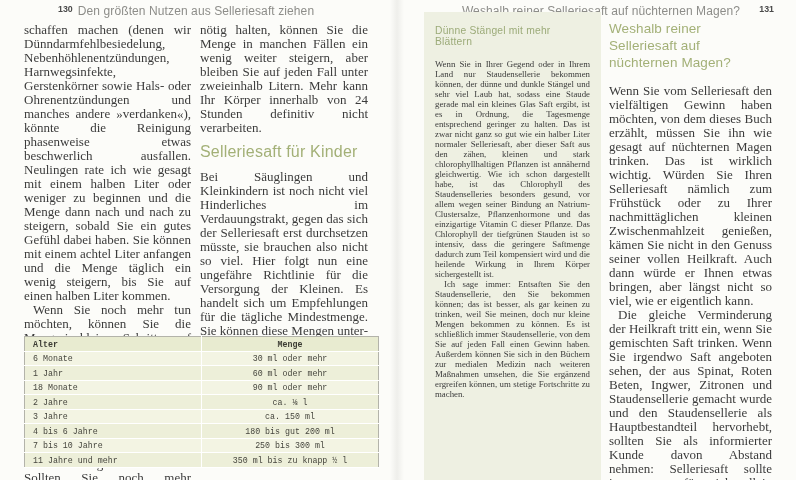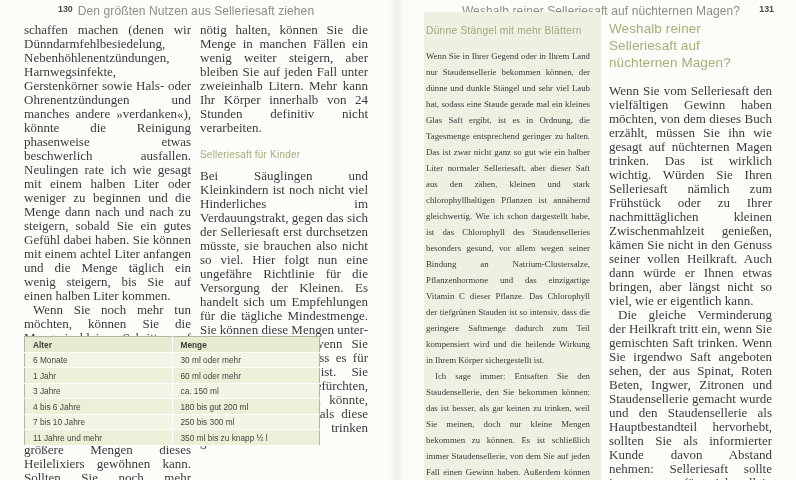--- a/index.html
+++ b/index.html
@@ -27,45 +27,45 @@
   }
   .body.indent{text-indent:9px;}
 
   .col{position:absolute;}
   .col1{left:24px;top:23px;width:167px;}
   .col2{left:200px;top:23px;width:168px;}
   .col4{left:609px;top:20px;width:163px;}
 
   .kicker{
     font-family:"Liberation Sans", sans-serif;font-weight:normal;
-    font-size:10px;color:#a3b077;margin:14px 0 9px 0;letter-spacing:.2px;
+    font-size:16px;color:#a3b077;margin:8px 0 9px 0;letter-spacing:.2px;
   }
   .mainhead{
     font-family:"Liberation Sans", sans-serif;font-weight:normal;
     font-size:13.5px;line-height:17px;color:#a3b077;margin:0 0 13px 0;letter-spacing:.1px;
   }
 
   .greenbox{
     position:absolute;left:424px;top:12px;width:177px;height:468px;
-    background:#eef0e2;box-sizing:border-box;padding:11px 11px 0 2px;overflow:hidden;
+    background:#eef0e2;box-sizing:border-box;padding:11px 11px 0 11px;overflow:hidden;
   }
   .greenbox .kicker{margin:2px 0 12px 0;font-size:10.3px;color:#9cab79;}
-  .greenbox .body{font-size:8.8px;line-height:16px;}
+  .greenbox .body{font-size:8.8px;line-height:10px;}
 
   .dose-table{
-    position:absolute;left:24px;top:336px;width:296px;
+    position:absolute;left:24px;top:336px;width:355px;
     border-collapse:collapse;table-layout:fixed;
-    font-family:Liberation Sans, sans-serif;font-size:8.3px;color:#45453d;
+    font-family:Liberation Mono, monospace;font-size:8.3px;color:#45453d;
     border:1px solid #b3b3aa;
   }
   .dose-table th,.dose-table td{
     width:50%;padding:2.5px 8px 2px 8px;text-align:left;
     border-bottom:1.5px solid #ffffff;
   }
-  .dose-table th+th,.dose-table td+td{border-left:1.5px solid #ffffff;}
+  .dose-table th+th,.dose-table td+td{border-left:1.5px solid #ffffff;text-align:center;}
   .dose-table thead th{background:#e8ebd0;font-weight:bold;color:#3c3c34;}
   .dose-table tbody tr:nth-child(odd) td{background:#f3f4e3;}
   .dose-table tbody tr:nth-child(even) td{background:#edefd9;}
 </style>
 </head>
 <body>
 
 <div>
 
   <div class="running-head">
@@ -98,20 +98,28 @@
     <tbody>
       <tr>
         <td>6 Monate</td>
         <td>30 ml oder mehr</td>
       </tr>
       <tr>
         <td>1 Jahr</td>
         <td>60 ml oder mehr</td>
       </tr>
       <tr>
+        <td>18 Monate</td>
+        <td>90 ml oder mehr</td>
+      </tr>
+      <tr>
+        <td>2 Jahre</td>
+        <td>ca. ⅛ l</td>
+      </tr>
+      <tr>
         <td>3 Jahre</td>
         <td>ca. 150 ml</td>
       </tr>
       <tr>
         <td>4 bis 6 Jahre</td>
         <td>180 bis gut 200 ml</td>
       </tr>
       <tr>
         <td>7 bis 10 Jahre</td>
         <td>250 bis 300 ml</td>

